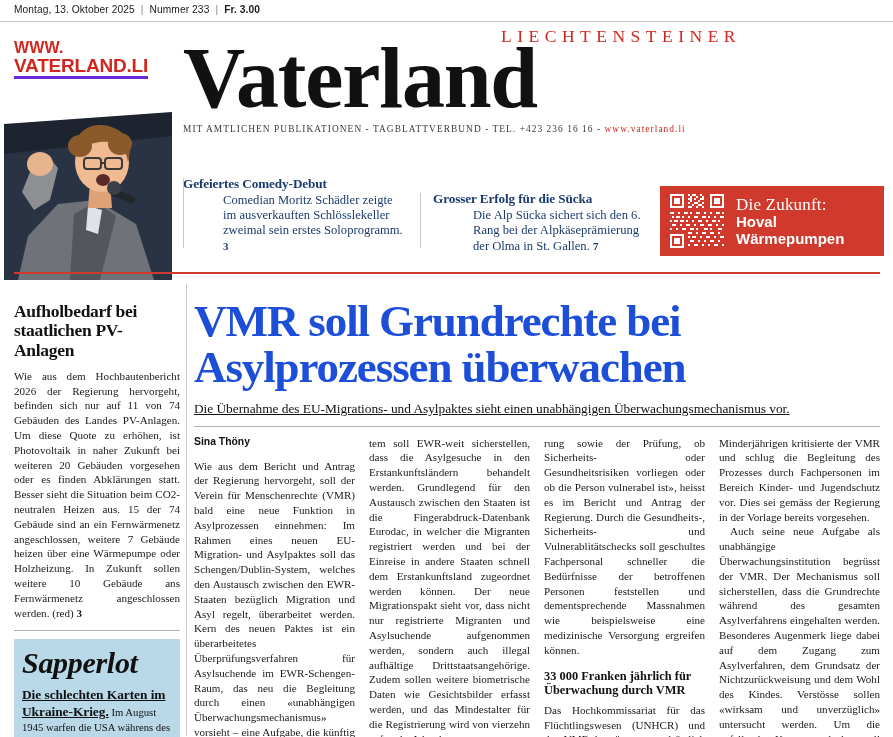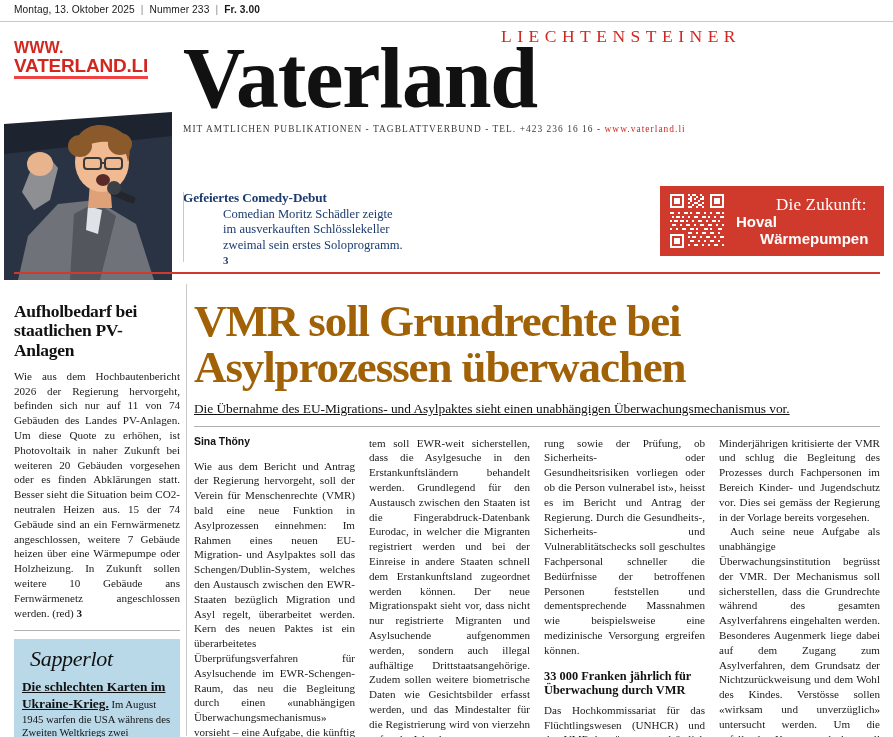--- a/index.html
+++ b/index.html
@@ -33,21 +33,21 @@
   
   .masthead { position: relative; height: 152px; }
   .wwwlogo {
     position: absolute; left: 14px; top: 18px;
     font-family: "Liberation Sans", sans-serif;
     color: #d1271f; line-height: 1.0;
   }
   .wwwlogo .l1 { font-size: 16px; font-weight: bold; letter-spacing: .2px; }
   .wwwlogo .l2 {
     font-size: 19px; font-weight: bold; letter-spacing: -.2px;
-    border-bottom: 3px solid #ef4444; padding-bottom: 1px; display: inline-block;
+    border-bottom: 3px solid #6d28d9; padding-bottom: 1px; display: inline-block;
   }
   .portrait {
     position: absolute; left: 4px; top: 62px; width: 168px; height: 196px;
     overflow: hidden;
   }
   .portrait svg { display:block; }
 
   .title-wrap {
     position: absolute; left: 183px; top: 0; width: 560px; text-align: left;
   }
@@ -63,22 +63,22 @@
   }
   .tagline {
     font-family: "Liberation Serif", serif;
     font-size: 9.4px; letter-spacing: 1.05px; color: #3a3a3a;
     margin-top: 4px;
   }
   .tagline .url { color: #d1271f; }
 
   
   .teasers {
-    position: absolute; left: 183px; top: 190px; width: 700px; height: 78px;
-    display: flex; align-items: center;
+    position: absolute; left: 183px; top: 176px; width: 700px; height: 78px;
+    display: flex; align-items: flex-end;
   }
   .teaser { width: 237px; padding-right: 12px; position: relative; }
   .teaser + .teaser { padding-left: 13px; }
   .teaser.divided::before {
     content: ""; position: absolute; left: 0; top: 2px; bottom: 6px;
     width: 1px; background: #c9c9c9;
   }
   .teaser h3 {
     margin: 0 0 1px 0; font-size: 13.2px; font-weight: bold;
     color: #1b3b6f; font-family: "Liberation Serif", serif; letter-spacing: -.1px;
@@ -90,24 +90,24 @@
   .teaser .pg { font-weight: bold; font-size: 11px; }
 
   .ad {
     position: absolute; left: 660px; top: 186px;
     width: 224px; height: 70px; background: #cf3a2c;
     display: flex; align-items: center; gap: 10px; padding: 6px 8px;
   }
   .qr { width: 58px; height: 58px; flex: 0 0 58px; background: #cf3a2c; }
   .adtext { color: #fff; font-family: "Liberation Sans", sans-serif; line-height: 1.12; }
   .adtext .a1 {
-    font-family: "Liberation Serif", serif; font-size: 17px; letter-spacing: .2px; margin-left: 40px;
+    font-family: "Liberation Serif", serif; font-size: 17px; letter-spacing: .2px;
   }
   .adtext .a2 { font-size: 15px; font-weight: bold; }
-  .adtext .a3 { font-size: 15px; font-weight: bold; margin-left: 24px; }
+  .adtext .a3 { font-size: 15px; font-weight: bold; }
 
   .rule-red {
     position: absolute; left: 14px; top: 272px; width: 866px; height: 2px;
     background: #cf3a2c;
   }
 
   
   .content { position: absolute; left: 14px; top: 284px; width: 866px; }
   .col-left { position: absolute; left: 0; top: 0; width: 166px; }
   .vline {
@@ -125,35 +125,35 @@
   .bodytext .credit { }
   .bodytext .pg { font-weight: bold; }
 
   .left-rule { border-top: 1px solid #b0b0b0; margin: 10px 0 0 0; }
 
   .sapperlot {
     background: #b9d8e8; padding: 7px 8px 10px 8px; margin-top: 8px;
     height: 148px; overflow: hidden;
   }
   .sapperlot h2 {
-    font-family: "Liberation Serif", serif; font-style: italic; font-weight: normal;
-    font-size: 22px; margin: 0 0 6px 8px; letter-spacing: -.3px;
+    font-family: "Liberation Serif", serif; font-style: italic; font-weight: bold;
+    font-size: 30px; margin: 0 0 6px 0; letter-spacing: -.3px;
   }
   .sapperlot p {
     font-family: "Liberation Serif", serif; font-size: 10.7px; line-height: 1.28;
     margin: 0; text-align: left;
   }
   .sapperlot .lead { font-weight: bold; margin-top: 26px; }
 
   
   .main { position: absolute; left: 180px; top: 0; width: 686px; }
   .head1 {
     font-family: "Liberation Serif", serif; font-weight: bold;
     font-size: 45px; line-height: 1.03; letter-spacing: -1.1px;
-    margin: 14px 0 0 0; color: #a16207;
+    margin: 14px 0 0 0; color: #1d4ed8;
   }
   .lead {
     font-family: "Liberation Serif", serif; font-size: 13.4px;
     margin: 10px 0 0 0; letter-spacing: -.05px; text-decoration: underline;
   }
   .lead-rule { border-top: 1px solid #b0b0b0; margin: 9px 0 0 0; }
 
   .cols { display: flex; gap: 14px; margin-top: 9px; }
   .col { width: 163px; }
   .byline {
@@ -225,20 +225,24 @@
       <div class="tagline">
         <span>MIT AMTLICHEN PUBLIKATIONEN - TAGBLATTVERBUND - TEL. +423 236 16 16 - </span><span class="url">www.vaterland.li</span>
       </div>
     </div>
   </div>
 
   <div class="teasers">
     <div class="teaser divided">
       <h3>Gefeiertes Comedy-Debut</h3>
       <p><span>Comedian Moritz Schädler zeigte im ausverkauften Schlösslekeller zweimal sein erstes Soloprogramm.</span> <span class="pg">3</span></p>
+    </div>
+    <div class="teaser divided">
+      <h3>Grosser Erfolg für die Sücka</h3>
+      <p><span>Die Alp Sücka sichert sich den 6. Rang bei der Alpkäseprämierung der Olma in St. Gallen.</span> <span class="pg">7</span></p>
     </div>
   </div>
 
   <div class="ad">
     <div class="qr">
       <svg width="58" height="58" viewBox="0 0 29 29" shape-rendering="crispEdges">
         <rect width="29" height="29" fill="#cf3a2c"></rect>
         <g fill="#ffffff">
           <rect x="1" y="1" width="7" height="1"></rect>
             <rect x="1" y="7" width="7" height="1"></rect>

